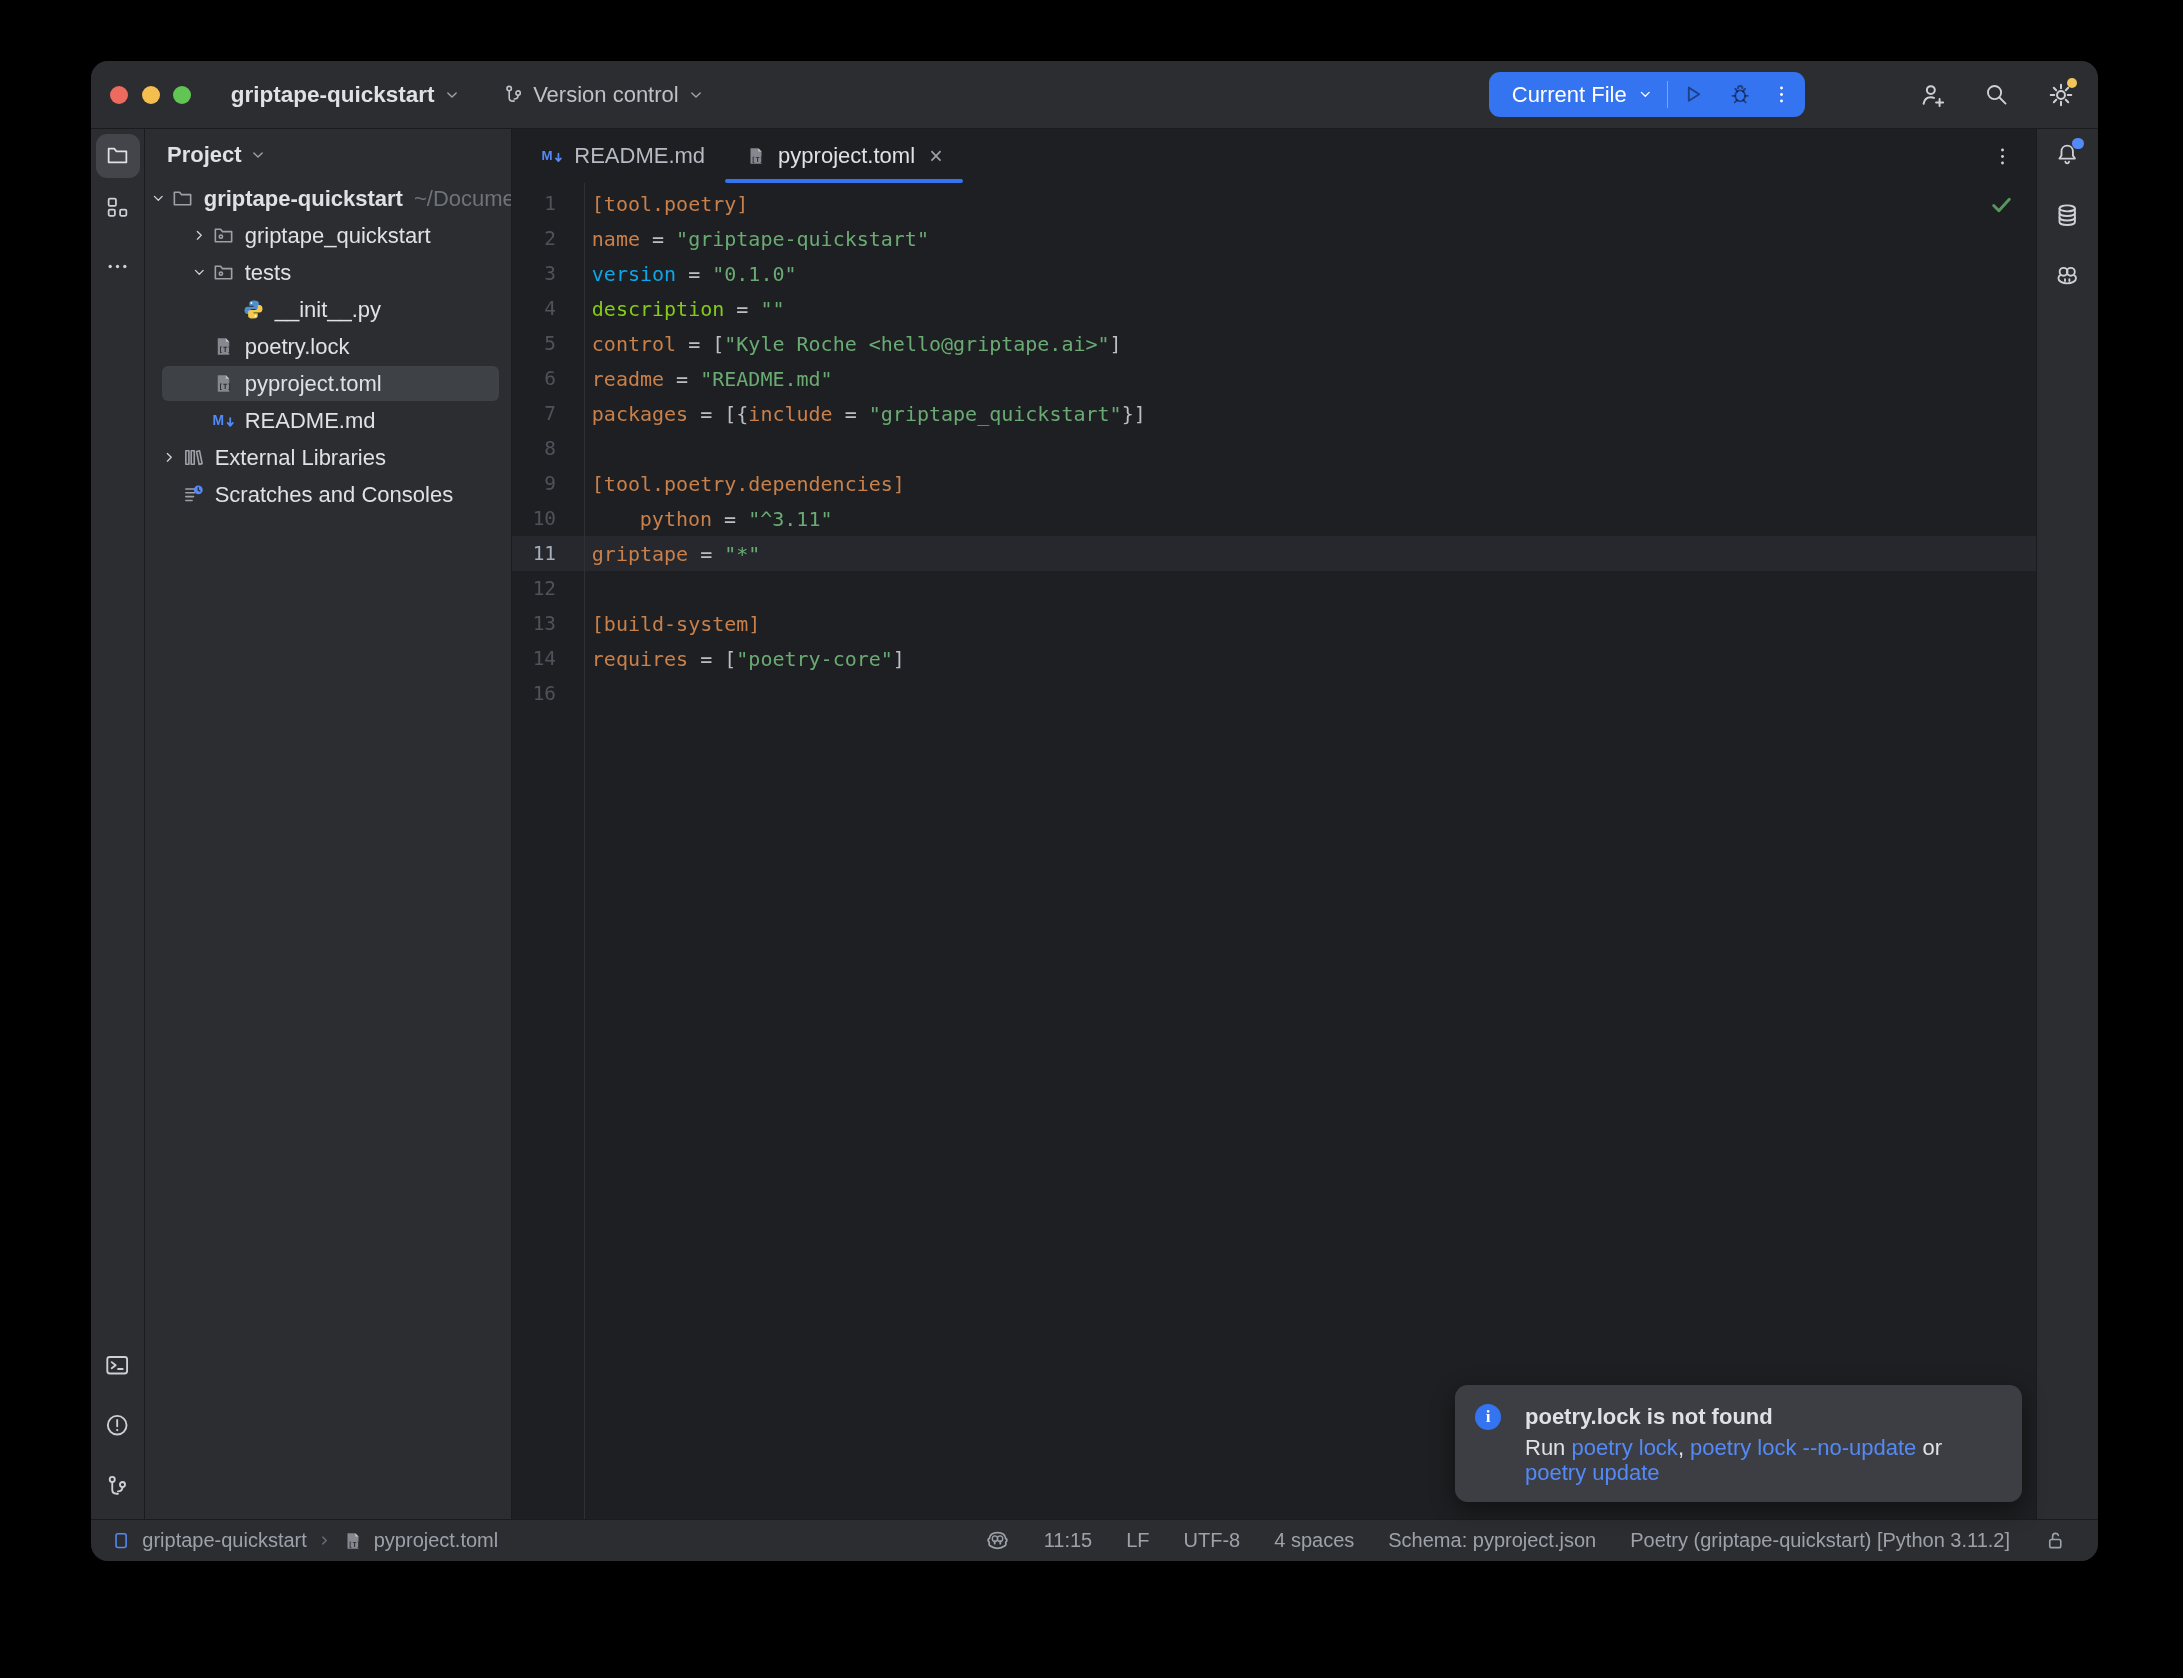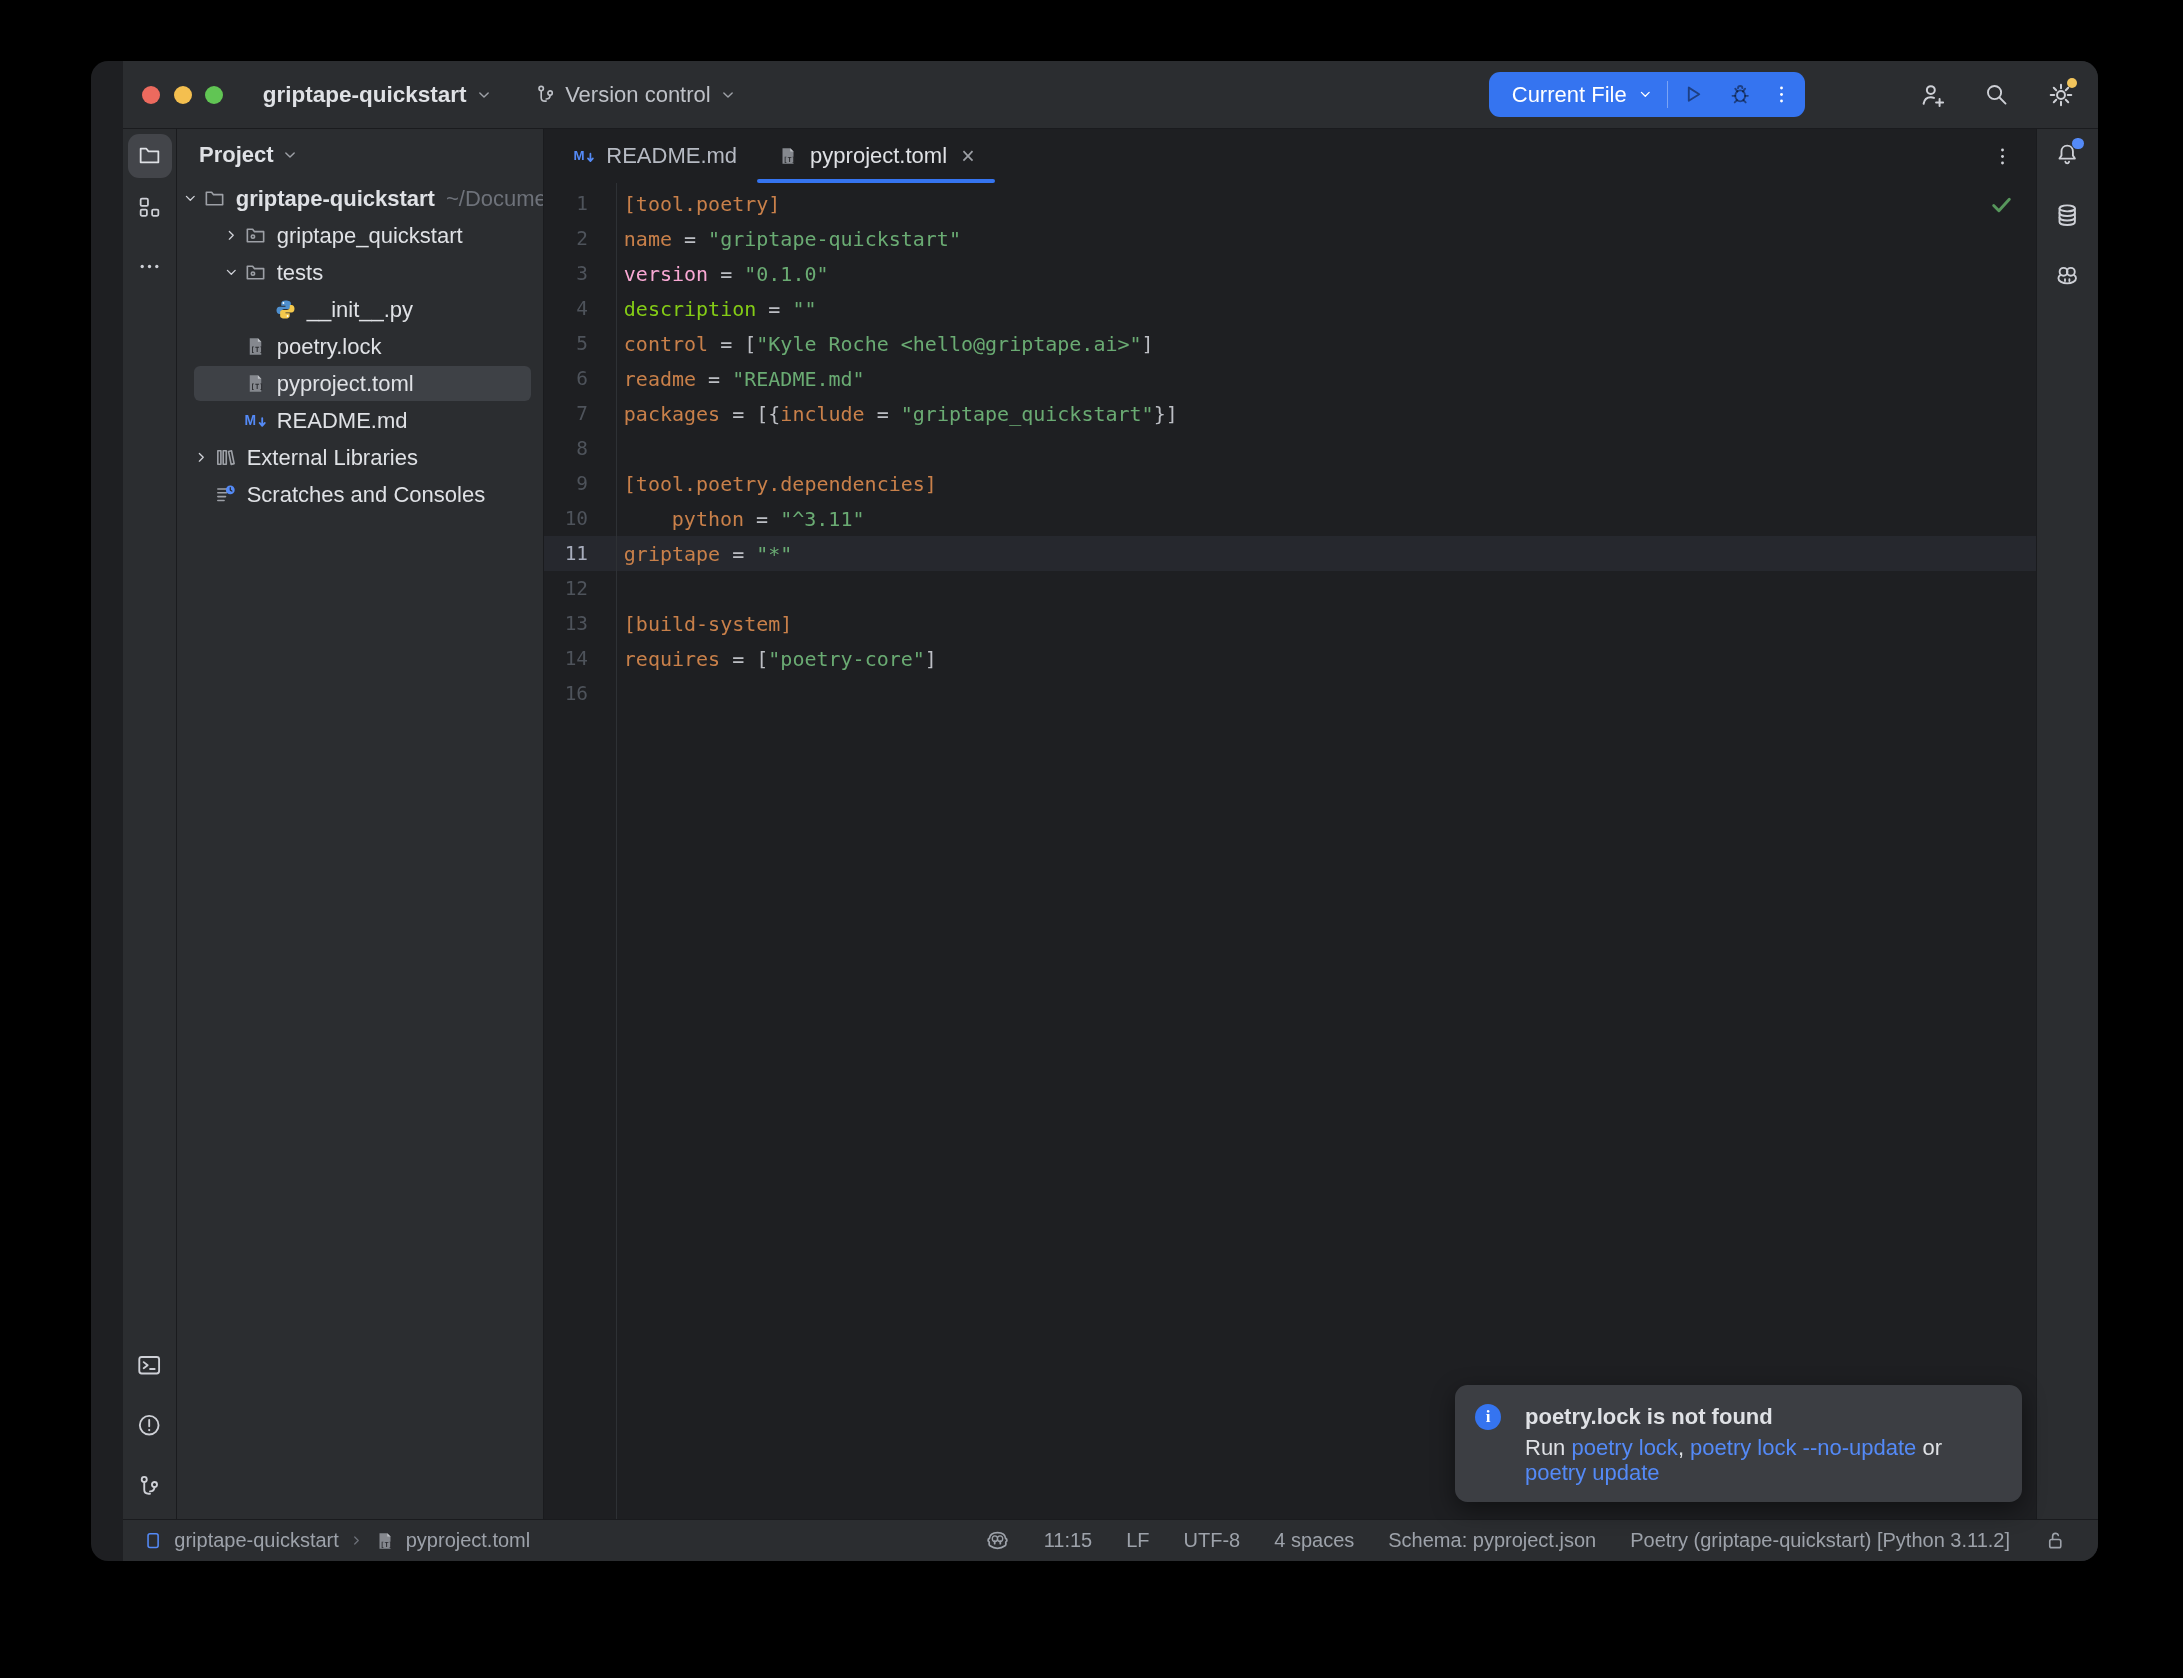--- a/index.html
+++ b/index.html
@@ -1,19 +1,19 @@
 <!DOCTYPE html>
 <html style="font-size:12.4px"><head>
 <meta charset="utf-8">
 <style>
   html,body{margin:0;padding:0;background:#000;width:2183px;height:1678px;overflow:hidden;
     font-family:"Liberation Sans",sans-serif;-webkit-font-smoothing:antialiased;}
   *{box-sizing:border-box;}
   .window{position:absolute;left:91px;top:61px;width:2007px;height:1500px;background:#1E1F22;
-    border-radius:17px;overflow:hidden;display:flex;flex-direction:column;box-shadow:0 23px 70px rgba(0,0,0,.6);padding-left:32px;}
+    border-radius:17px;overflow:hidden;display:flex;flex-direction:column;box-shadow:0 23px 70px rgba(0,0,0,.6);}
   
   .titlebar{height:68px;background:#2B2D30;border-bottom:0.8px solid #1A1B1E;display:flex;align-items:center;
     padding:0 9.3px 0 19.4px;flex:0 0 auto;color:#DFE1E5;}
   .lights{display:flex;gap:13.2px;align-items:center;}
   .light{width:18px;height:18px;border-radius:50%;}
   .l-close{background:#EC6A5E}.l-min{background:#F4BF4F}.l-zoom{background:#61C554}
   .tb-group{display:flex;align-items:center;gap:7.8px;}
   .proj-name{font-size:22.5px;font-weight:700;margin-left:40px;}
   .vcs{margin-left:40px;color:#BEC1C7;font-size:22px;}
   .pill{margin-left:auto;height:45px;background:#3574F0;border-radius:11px;display:flex;align-items:center;
@@ -387,21 +387,21 @@
         </div>
       <div class="code-area" id="codearea">
         <div class="gutterline"></div>
         <span class="ic editcheck" style="width:25px;height:25px">
             <svg viewBox="0 0 24 24" fill="none" stroke="currentColor" stroke-width="1.7" stroke-linecap="round" stroke-linejoin="round">
               <path d="M4.5 13l5 5L19.5 7" stroke="#57965C" stroke-width="2.8"></path>
             </svg>
           </span>
       <div class="cline"><span class="num">1</span><span class="codetxt"><span style="color: rgb(201, 128, 74);">[tool.poetry]</span></span></div>
           <div class="cline"><span class="num">2</span><span class="codetxt"><span style="color: rgb(201, 128, 74);">name</span><span style="color: rgb(188, 190, 196);"> = </span><span style="color: rgb(106, 171, 115);">"griptape-quickstart"</span></span></div>
-          <div class="cline"><span class="num">3</span><span class="codetxt"><span style="color: #f9a8d4;">version</span><span style="color: rgb(188, 190, 196);"> = </span><span style="color: rgb(106, 171, 115);">"0.1.0"</span></span></div>
+          <div class="cline"><span class="num">3</span><span class="codetxt"><span style="color: #0ea5e9;">version</span><span style="color: rgb(188, 190, 196);"> = </span><span style="color: rgb(106, 171, 115);">"0.1.0"</span></span></div>
           <div class="cline"><span class="num">4</span><span class="codetxt"><span style="color: #84cc16;">description</span><span style="color: rgb(188, 190, 196);"> = </span><span style="color: rgb(106, 171, 115);">""</span></span></div>
           <div class="cline"><span class="num">5</span><span class="codetxt"><span style="color: rgb(201, 128, 74);">control</span><span style="color: rgb(188, 190, 196);"> = [</span><span style="color: rgb(106, 171, 115);">"Kyle Roche &lt;hello@griptape.ai&gt;"</span><span style="color: rgb(188, 190, 196);">]</span></span></div>
           <div class="cline"><span class="num">6</span><span class="codetxt"><span style="color: rgb(201, 128, 74);">readme</span><span style="color: rgb(188, 190, 196);"> = </span><span style="color: rgb(106, 171, 115);">"README.md"</span></span></div>
           <div class="cline"><span class="num">7</span><span class="codetxt"><span style="color: rgb(201, 128, 74);">packages</span><span style="color: rgb(188, 190, 196);"> = [{</span><span style="color: rgb(201, 128, 74);">include</span><span style="color: rgb(188, 190, 196);"> = </span><span style="color: rgb(106, 171, 115);">"griptape_quickstart"</span><span style="color: rgb(188, 190, 196);">}]</span></span></div>
           <div class="cline"><span class="num">8</span><span class="codetxt"></span></div>
           <div class="cline"><span class="num">9</span><span class="codetxt"><span style="color: rgb(201, 128, 74);">[tool.poetry.dependencies]</span></span></div>
           <div class="cline"><span class="num">10</span><span class="codetxt"><span style="color: rgb(201, 128, 74); margin-left: 48px;">python</span><span style="color: rgb(188, 190, 196);"> = </span><span style="color: rgb(106, 171, 115);">"^3.11"</span></span></div>
           <div class="cline current"><span class="num">11</span><span class="codetxt"><span style="color: rgb(201, 128, 74);">griptape</span><span style="color: rgb(188, 190, 196);"> = </span><span style="color: rgb(106, 171, 115);">"*"</span></span></div>
           <div class="cline"><span class="num">12</span><span class="codetxt"></span></div>
           <div class="cline"><span class="num">13</span><span class="codetxt"><span style="color: rgb(201, 128, 74);">[build-system]</span></span></div>

